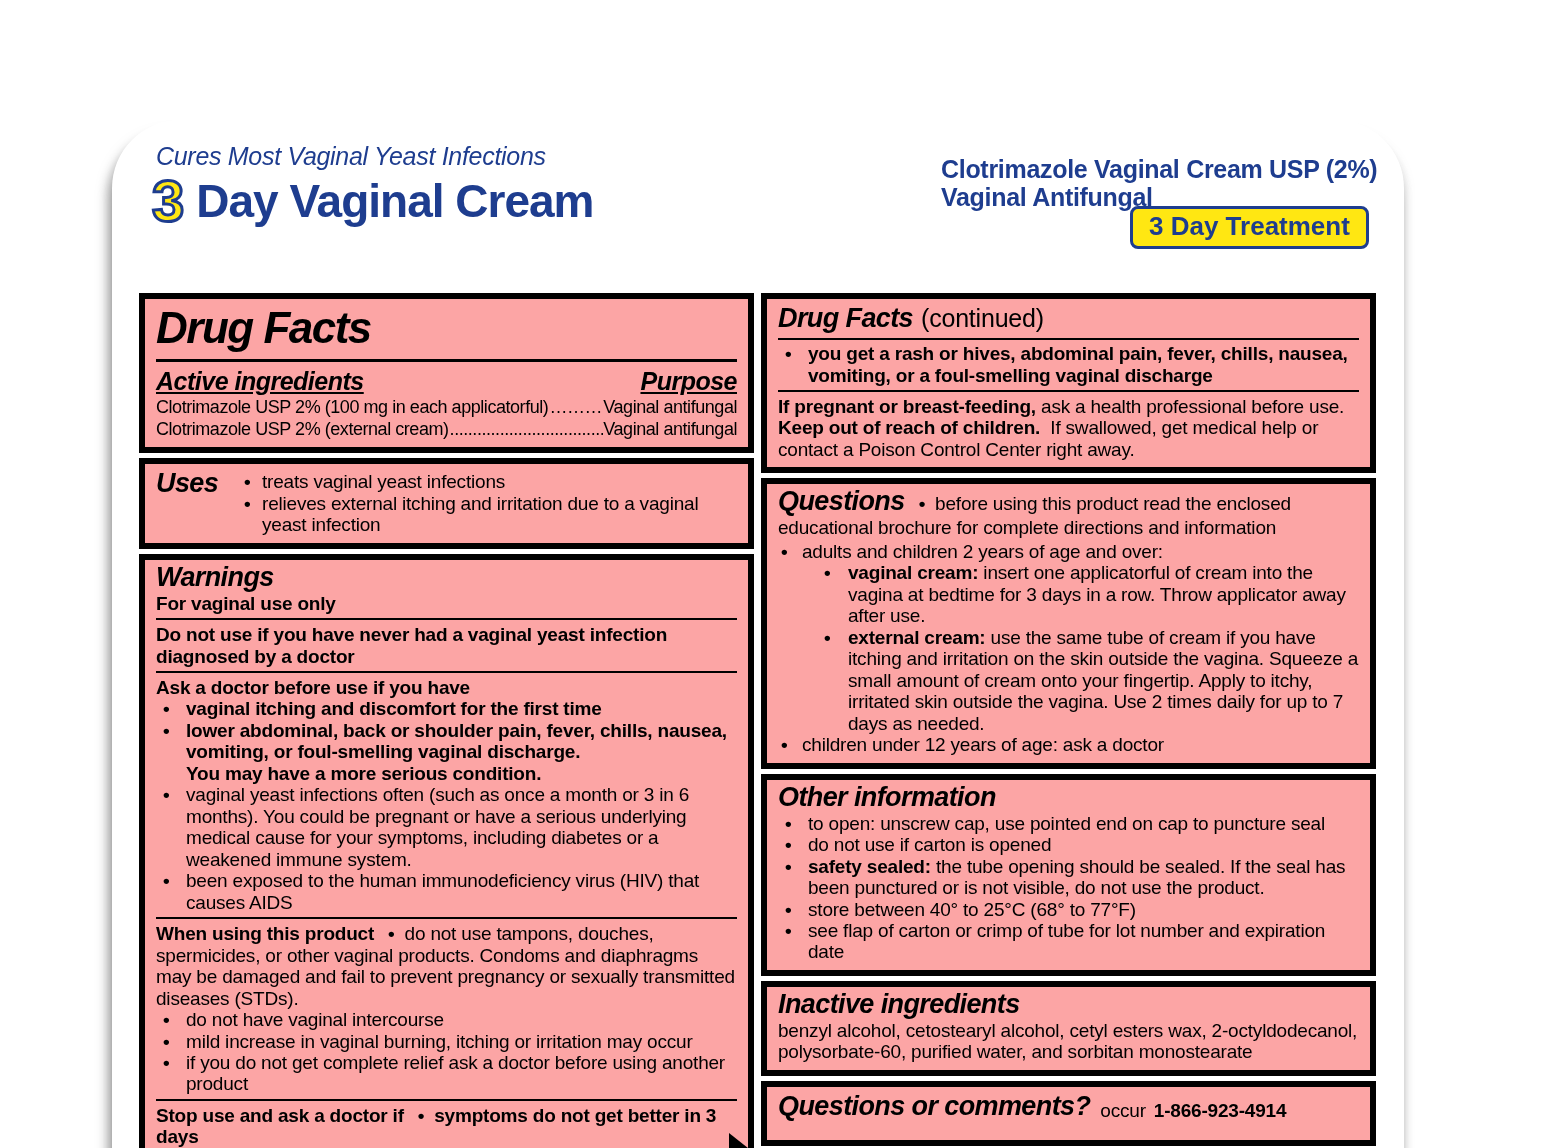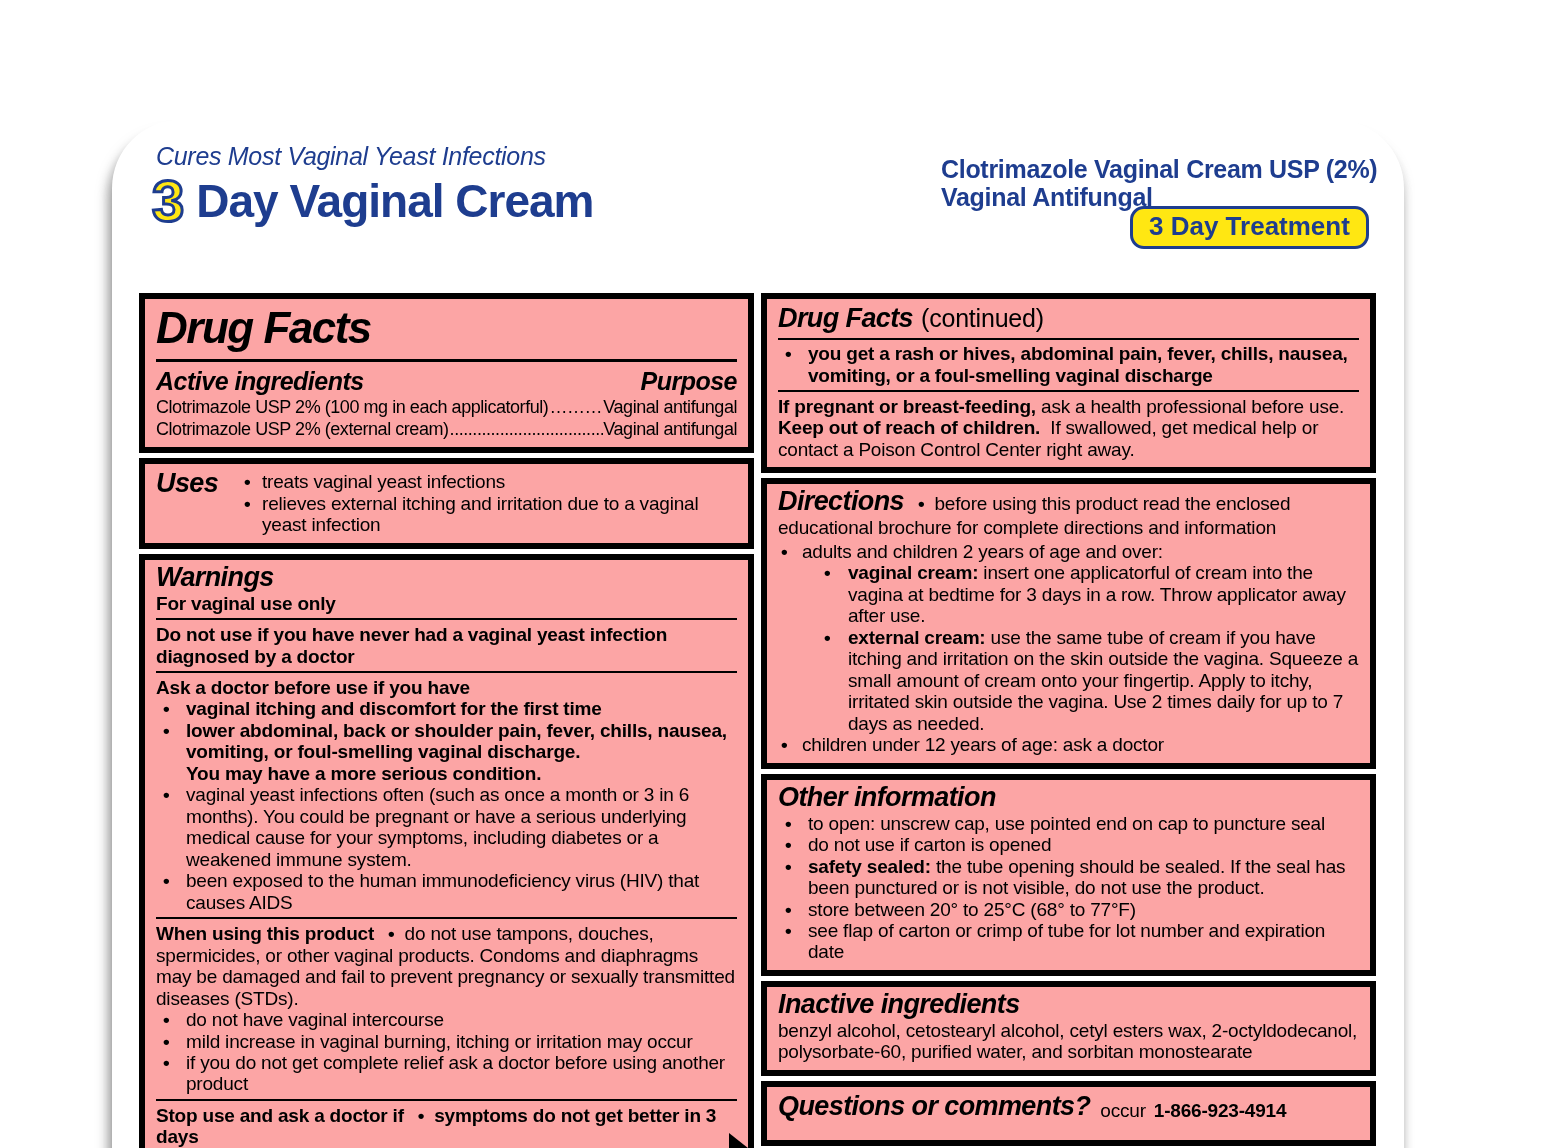--- a/index.html
+++ b/index.html
@@ -40,21 +40,21 @@
   .product-block {
     position:absolute; left:793px; top:36px;
     font-size:25px; font-weight:bold; letter-spacing:-0.3px; line-height:1.1;
     color:var(--brand-blue,#1e3d8f);
     margin-left:36px;
   }
   .badge {
     position:absolute; left:1018px; top:86px;
     background:var(--brand-yellow,#ffe712);
     border:3.5px solid var(--brand-blue,#1e3d8f);
-    border-radius:14px; padding:2px 16px 4px;
+    border-radius:8px; padding:2px 16px 4px;
     font-size:26px; font-weight:bold; color:var(--brand-blue,#1e3d8f);
     white-space:nowrap;
   }
   
   .columns { display:flex; gap:7px; padding:0 27px; align-items:flex-start; }
   .col { flex:0 0 615px; width:615px; display:flex; flex-direction:column; gap:5px; }
   .dfbox {
     border:6px solid #000; background:#fca5a5; padding:2px 11px 7px;
     font-size:19px; line-height:1.13; letter-spacing:-0.2px;
     position:relative;
@@ -67,21 +67,21 @@
   }
   .sec-heading.inline { display:inline; }
   
   .df-title {
     font-style:italic; font-weight:bold; font-size:44px; letter-spacing:-1.5px;
     padding:2px 0 6px; border-bottom:3px solid #000; margin-bottom:2px;
   }
   .dfc-title-row { border-bottom:2.5px solid #000; padding:2px 0 4px; margin-bottom:3px; }
   .dfc-cont { font-size:25px; font-weight:normal; font-style:normal; margin-left:8px; }
   .ap-row { display:flex; justify-content:space-between; font-style:italic; font-weight:bold;
-            font-size:25px; letter-spacing:-0.5px; padding:3px 0 2px; }
+            font-size:25px; letter-spacing:-0.5px; padding:3px 0 2px;text-decoration:underline; }
   .ing-row { display:flex; font-size:18px; letter-spacing:-0.45px; line-height:1.2; }
   .ing-name, .ing-purpose { white-space:nowrap; }
   .leader { flex:1; overflow:hidden; white-space:nowrap; min-width:0; padding:0 1px; }
   
   .brow { display:flex; align-items:flex-start; }
   .dot { flex:0 0 30px; padding-left:7px; }
   .dot::before { content:"\2022"; font-weight:bold; }
   .dot-sm { flex:0 0 24px; padding-left:3px; }
   .btext { flex:1; min-width:0; }
   .block { display:block; }
@@ -220,21 +220,21 @@
         <div class="brow">
           <span class="dot"></span>
           <span class="btext b">you get a rash or hives, abdominal pain, fever, chills, nausea, vomiting, or a foul-smelling vaginal discharge</span>
         </div>
         <hr class="sep">
         <p><span class="b">If pregnant or breast-feeding,</span> <span>ask a health professional before use.</span></p>
         <p><span class="b">Keep out of reach of children.</span>&nbsp; <span>If swallowed, get medical help or contact a Poison Control Center right away.</span></p>
       </div>
 
       <div class="dfbox">
-        <p class="mb2"><span class="sec-heading inline">Directions</span><span class="inline-dot"></span><span>before using this product read the enclosed educational brochure for complete directions and information</span></p>
+        <p class="mb2"><span class="sec-heading inline">Questions</span><span class="inline-dot"></span><span>before using this product read the enclosed educational brochure for complete directions and information</span></p>
         <div class="brow">
           <span class="dot dot-sm"></span>
           <span class="btext">adults and children 2 years of age and over:</span>
         </div>
         <div class="brow indent2">
           <span class="dot"></span>
           <span class="btext"><span class="b">vaginal cream:</span> <span>insert one applicatorful of cream into the vagina at bedtime for 3 days in a row.  Throw applicator away after use.</span></span>
         </div>
         <div class="brow indent2">
           <span class="dot"></span>
@@ -255,21 +255,21 @@
         <div class="brow">
           <span class="dot"></span>
           <span class="btext">do not use if carton is opened</span>
         </div>
         <div class="brow">
           <span class="dot"></span>
           <span class="btext"><span class="b">safety sealed:</span> <span>the tube opening should be sealed.  If the seal has been punctured or is not visible, do not use the product.</span></span>
         </div>
         <div class="brow">
           <span class="dot"></span>
-          <span class="btext">store between 20° to 25°C (68° to 77°F)</span>
+          <span class="btext">store between 40° to 25°C (68° to 77°F)</span>
         </div>
         <div class="brow">
           <span class="dot"></span>
           <span class="btext">see flap of carton or crimp of tube for lot number and expiration date</span>
         </div>
       </div>
 
       <div class="dfbox">
         <div class="sec-heading">Inactive ingredients</div>
         <p>benzyl alcohol, cetostearyl alcohol, cetyl esters wax, 2-octyldodecanol, polysorbate-60, purified water, and sorbitan monostearate</p>

